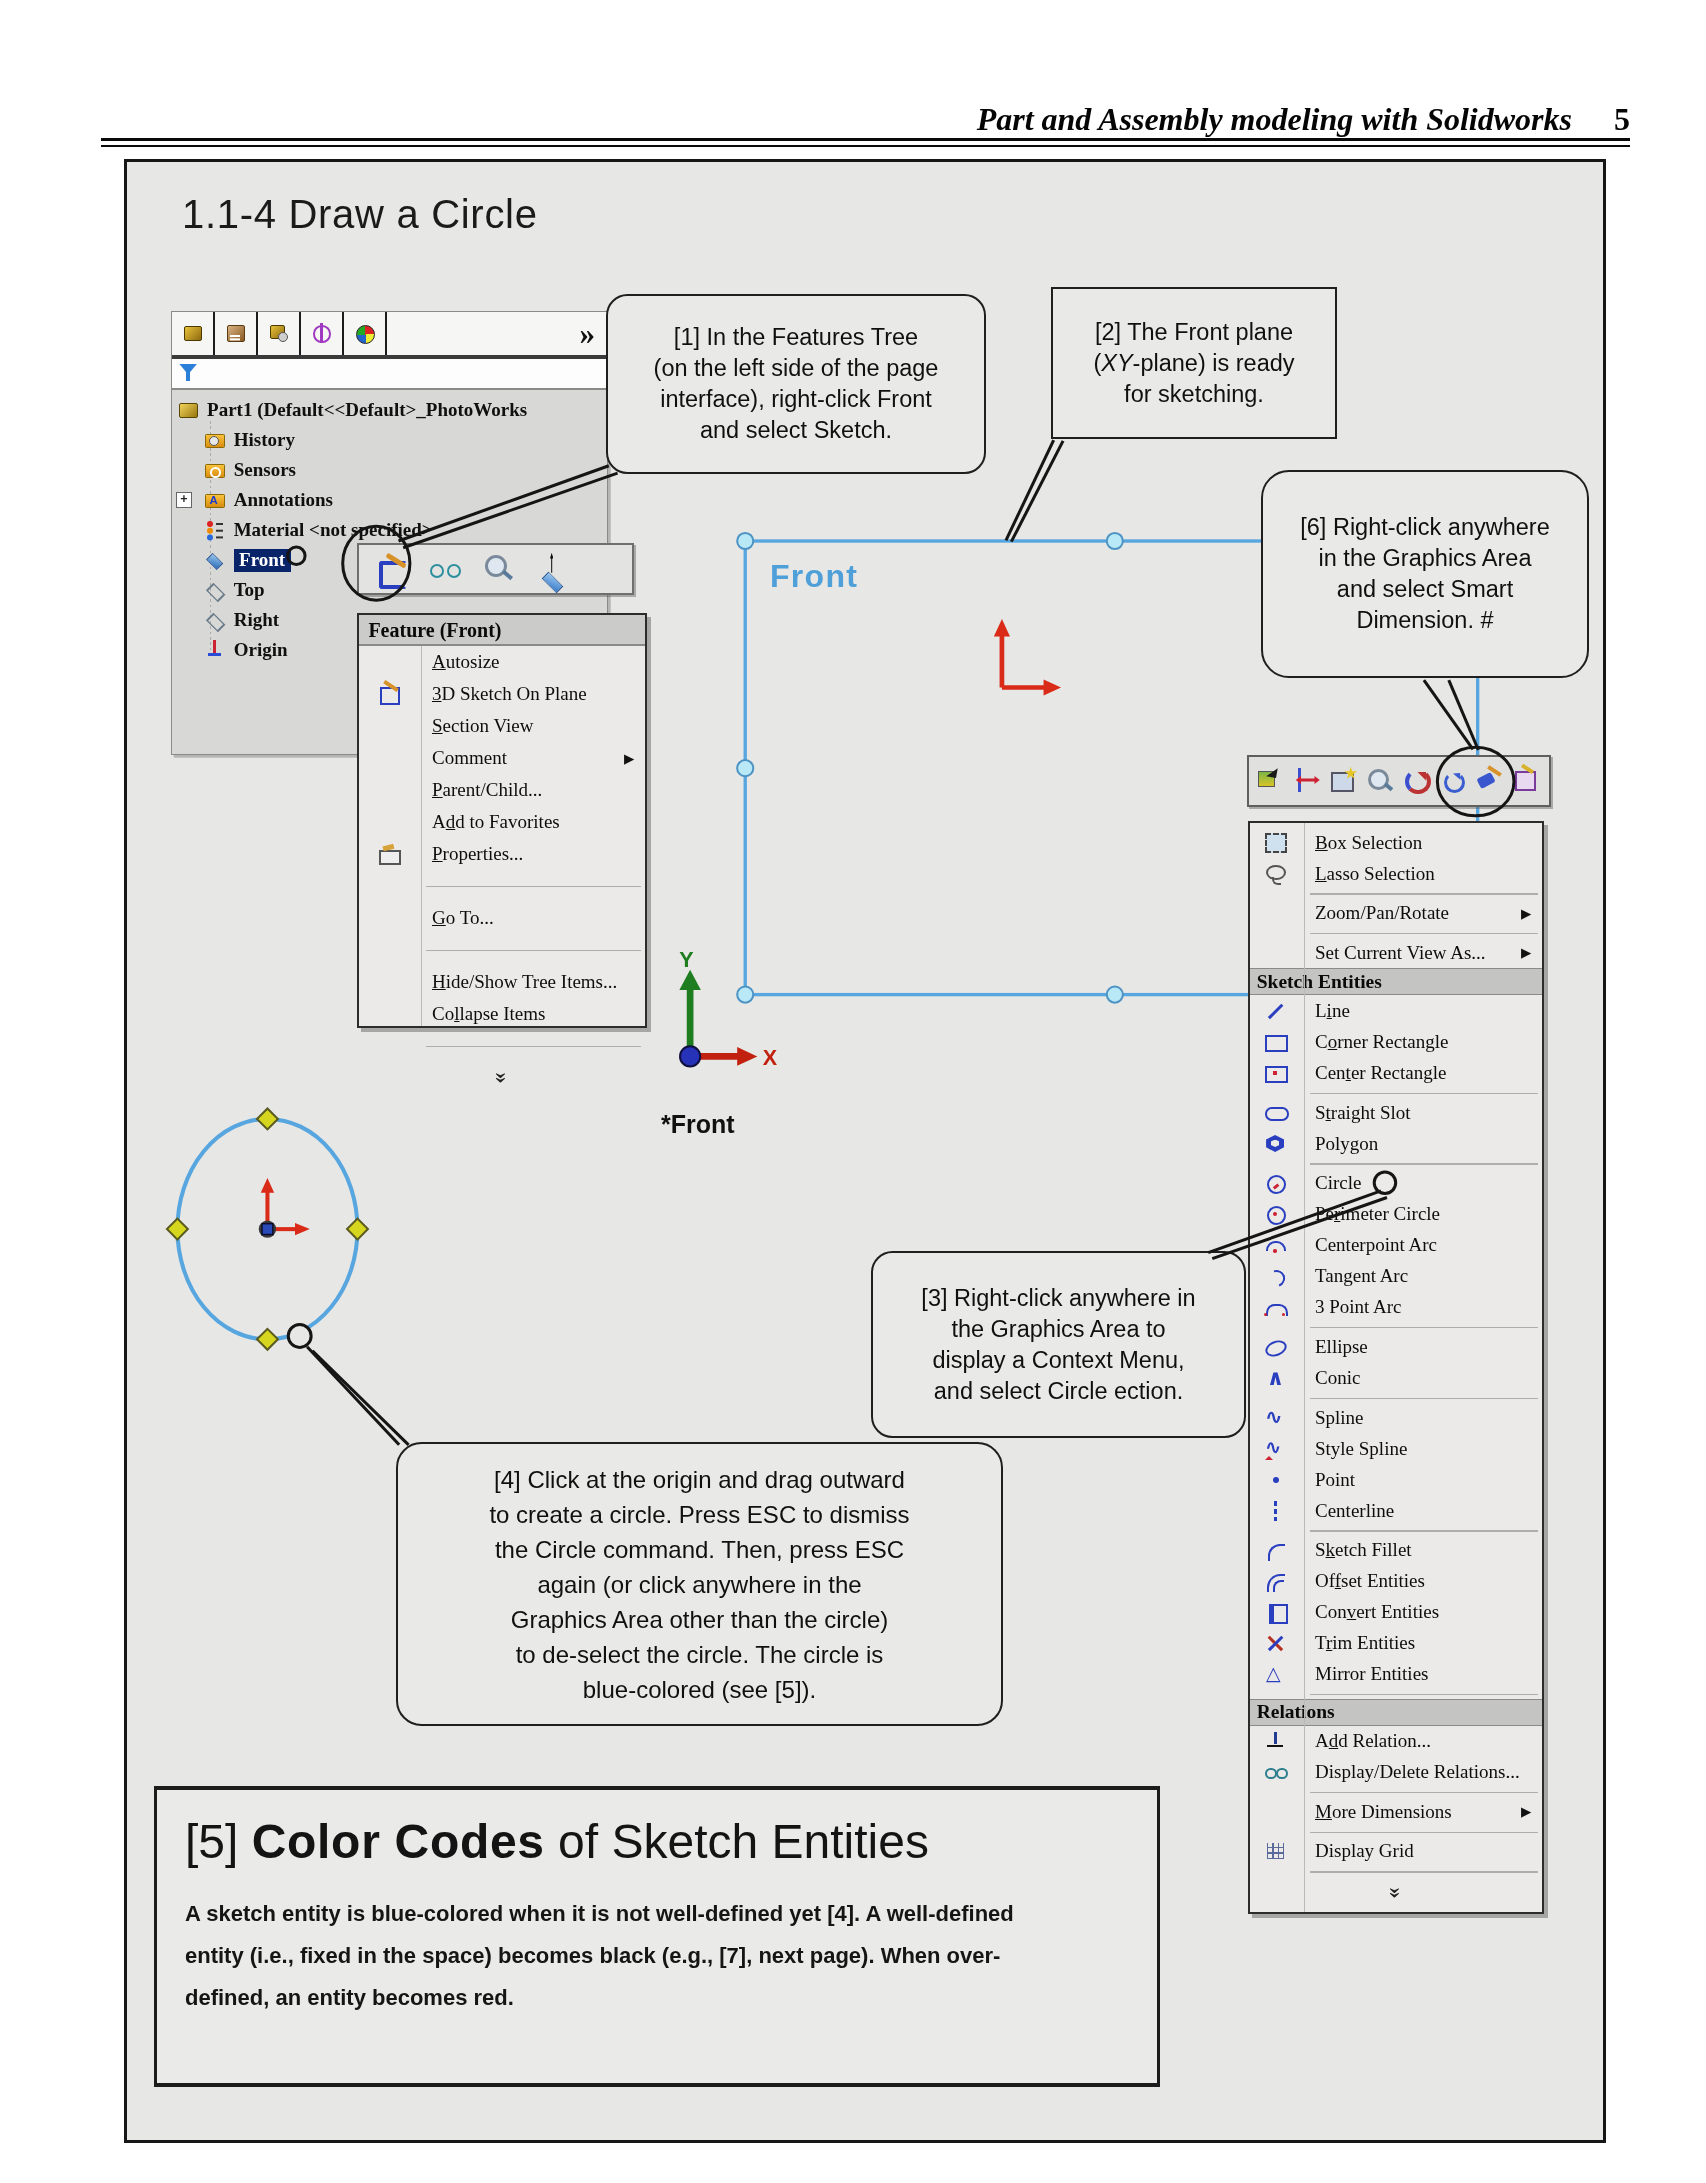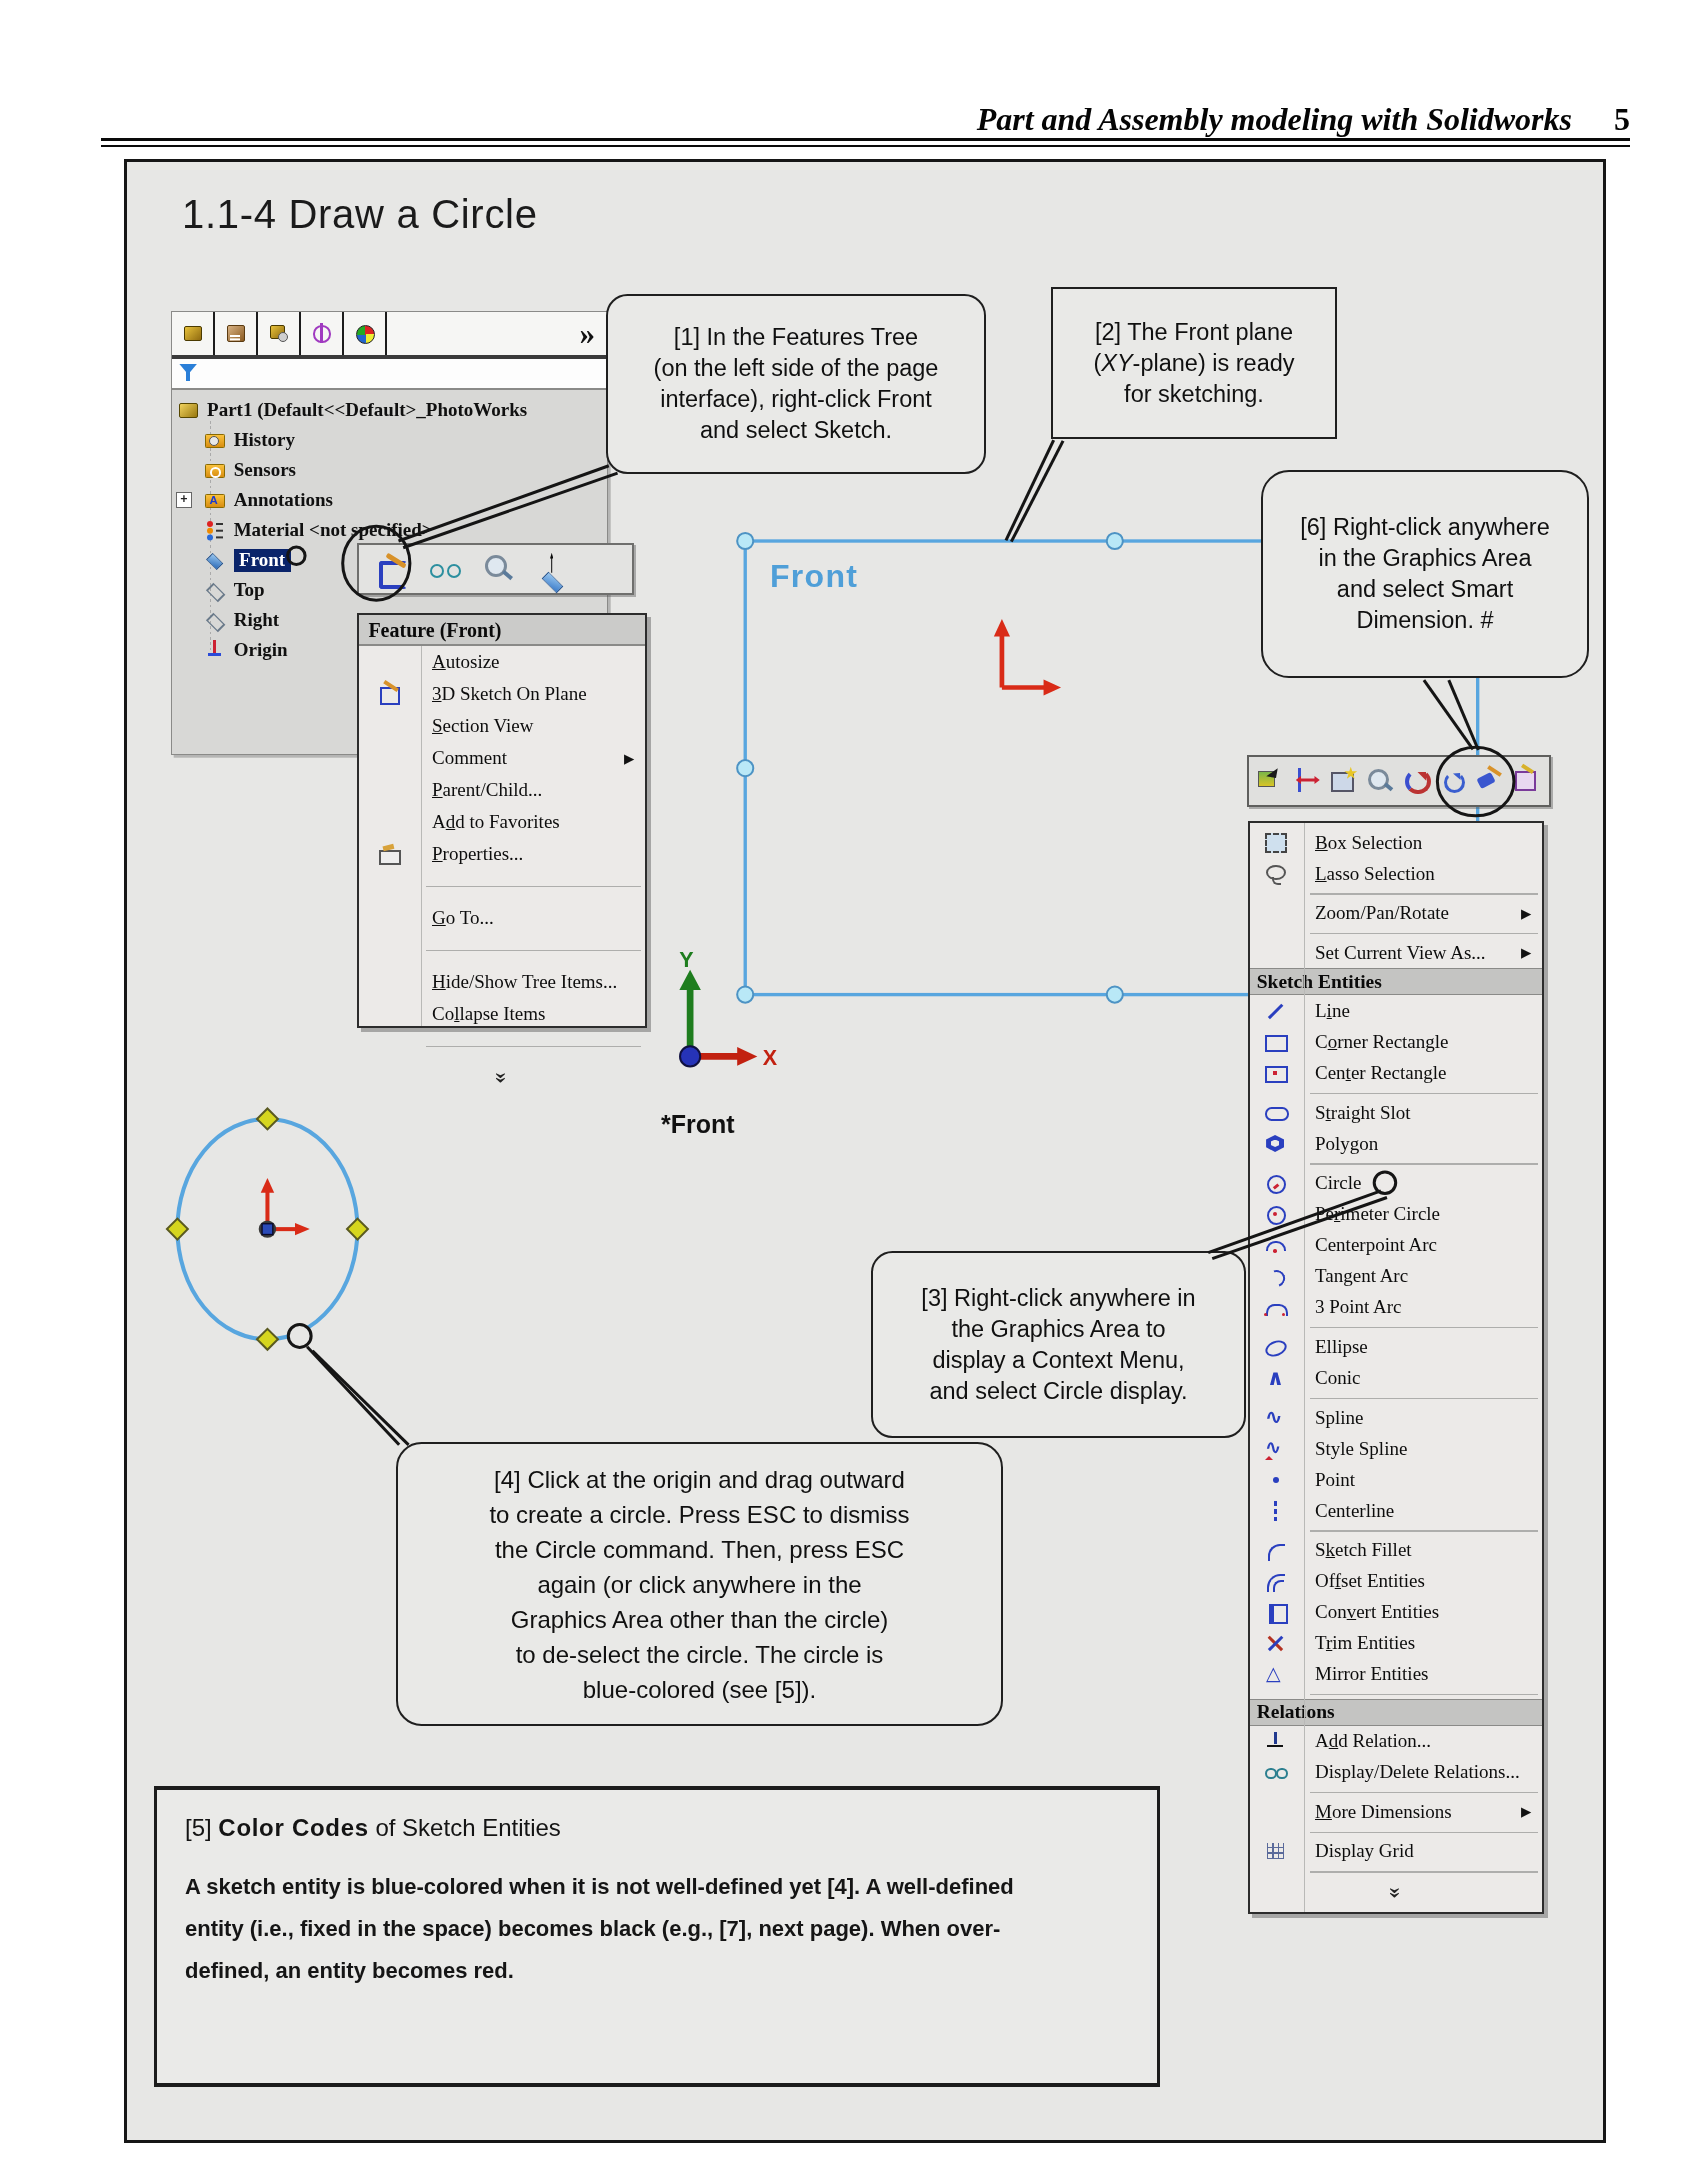--- a/index.html
+++ b/index.html
@@ -206,21 +206,21 @@
   .co1{left:479px;top:132px;width:380px;height:180px;border-radius:21.5px}
   .co2{left:924px;top:125px;width:286px;height:152px;border-radius:0;border-width:2px}
   .co6{left:1134px;top:308px;width:328px;height:208px;border-radius:28px}
   .co3{left:744px;top:1089px;width:375px;height:187px;border-radius:21.5px}
   .co4{left:269px;top:1280px;width:607px;height:284px;border-radius:25.5px}
   .co4 .cl-line{font-size:24px;line-height:35px}
 
   
   .cbox{position:absolute;left:27px;top:1624px;width:1006px;height:301px;z-index:2;
     background:#eaeae8;border:3.4px solid #1c1c1c;border-top-width:4.7px;border-bottom-width:4.7px;padding:24px 28px}
-  .cbox .h{font-size:24px;color:#141414;white-space:nowrap}
+  .cbox .h{font-size:48px;color:#141414;white-space:nowrap}
   .cbox .h .strong{font-weight:700;letter-spacing:0.7px}
   .cbox .body{margin-top:24px}
   .cbox .body div{font-size:22px;font-weight:700;line-height:42px;color:#151515}
 
   
   .glabel{position:absolute;z-index:1;white-space:nowrap}
   .front-label{left:643px;top:396px;font-size:32px;font-weight:700;color:var(--front-label);letter-spacing:1.3px}
   .starfront-label{left:534px;top:948px;font-size:25px;font-weight:700;color:#111}
 </style>
 </head>
@@ -578,21 +578,21 @@
           <div class="cl-line"><span>in the </span><span class="b">Graphics Area</span></div>
           <div class="cl-line"><span>and select </span><span class="b">Smart</span></div>
           <div class="cl-line"><span class="b">Dimension</span><span>. #</span></div>
         </div>
       </div>
     <div class="callout co3">
         <div class="ctext">
           <div class="cl-line"><span>[3] Right-click anywhere in</span></div>
           <div class="cl-line"><span>the </span><span class="b">Graphics Area</span><span> to</span></div>
           <div class="cl-line"><span>display a </span><span class="b">Context Menu</span><span>,</span></div>
-          <div class="cl-line"><span>and select </span><span class="b">Circle</span><span> display.</span></div>
+          <div class="cl-line"><span>and select </span><span class="b">Circle</span><span> ection.</span></div>
         </div>
       </div>
     <div class="callout co4">
         <div class="ctext">
           <div class="cl-line"><span>[4] Click at the origin and drag outward</span></div>
           <div class="cl-line"><span>to create a circle.  Press </span><span class="b">ESC</span><span> to dismiss</span></div>
           <div class="cl-line"><span>the </span><span class="b">Circle</span><span> command.  Then, press </span><span class="b">ESC</span></div>
           <div class="cl-line"><span>again  (or click anywhere in the</span></div>
           <div class="cl-line"><span class="b">Graphics Area</span><span> other than the circle)</span></div>
           <div class="cl-line"><span>to de-select the circle.  The circle is</span></div>

